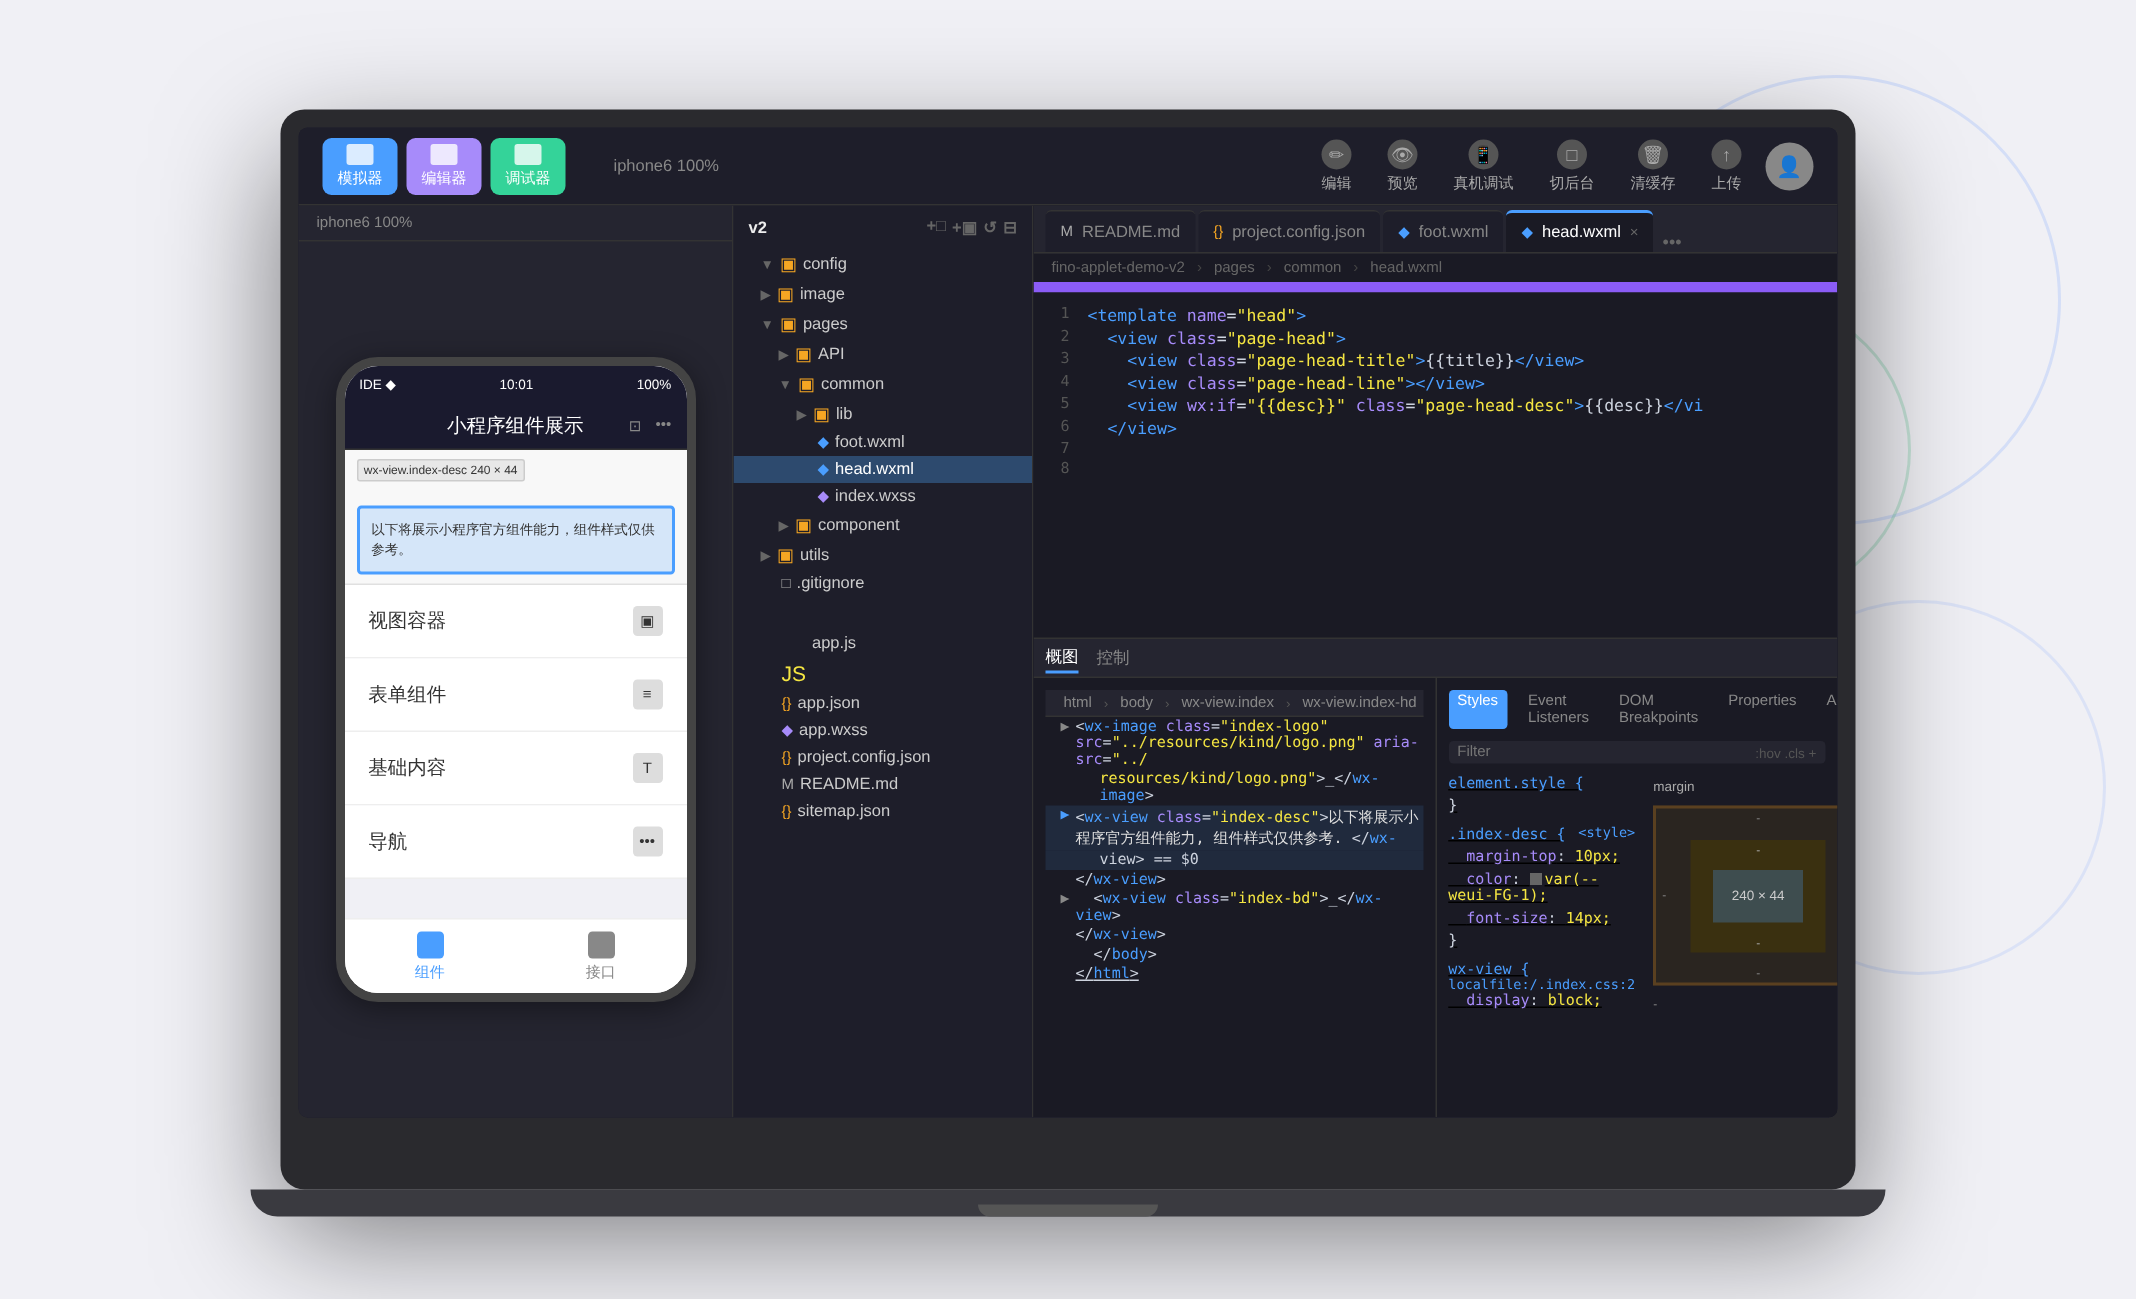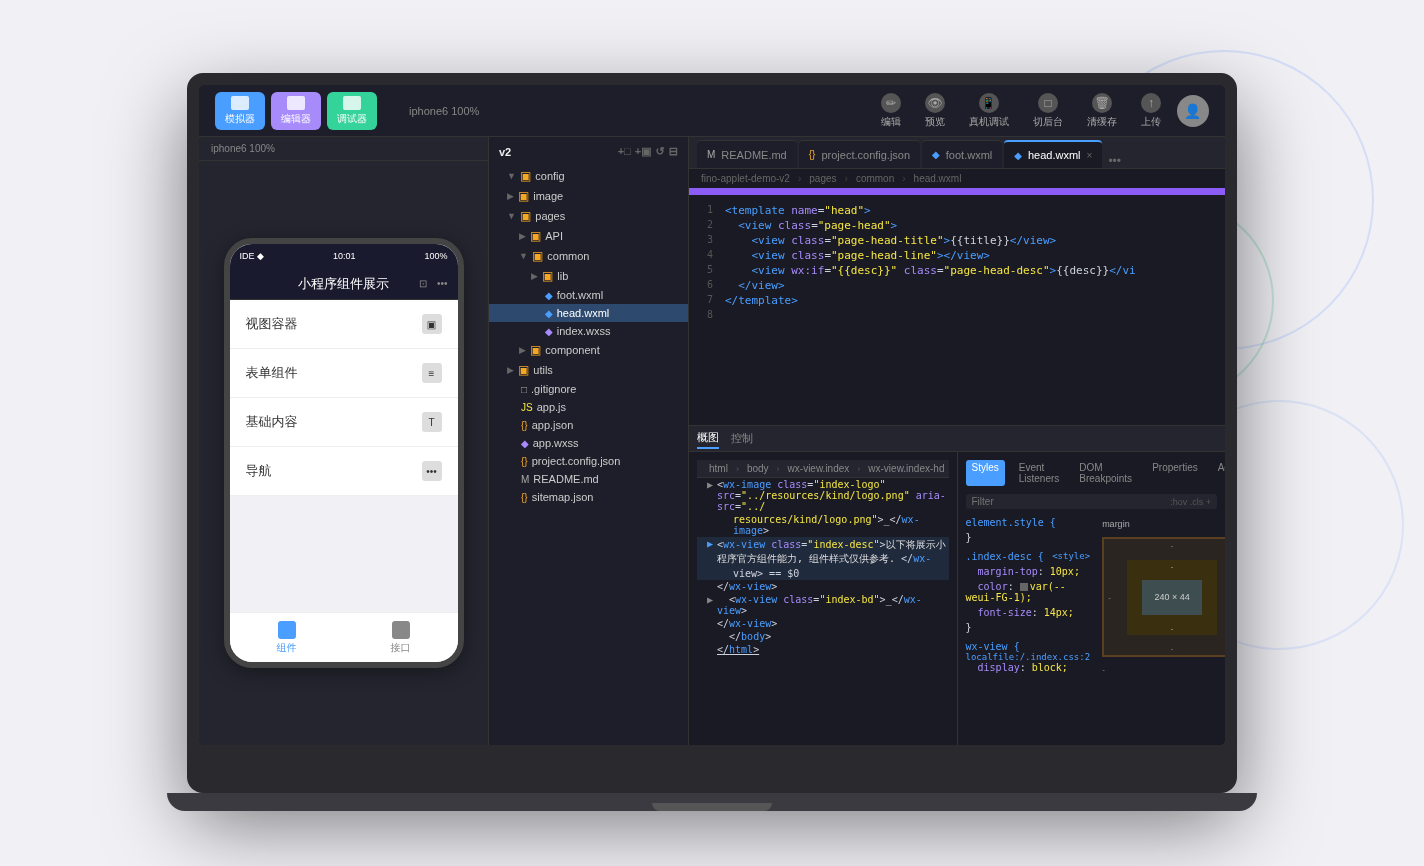--- a/index.html
+++ b/index.html
@@ -342,21 +342,21 @@
       display: flex;
       align-items: center;
       padding: 3px 8px;
       font-size: 11px;
       color: #ccc;
       cursor: pointer;
       gap: 4px;
     }
     .tree-item.selected { background: #2d4a6e; color: #fff; }
     .folder-icon { color: #f5a623; font-size: 12px; }
-    .file-icon-js { color: #f5e642; font-size: 10px; }
+    .file-icon-js { color: #f5e642; font-size: 14px; margin-top: 40px; }
     .file-icon-json { color: #f5a623; font-size: 10px; }
     .file-icon-wxml { color: #4a9eff; font-size: 10px; }
     .file-icon-wxss { color: #a78bfa; font-size: 10px; }
     .file-icon-md { color: #aaa; font-size: 10px; }
     .indent-1 { padding-left: 18px; }
     .indent-2 { padding-left: 30px; }
     .indent-3 { padding-left: 42px; }
     .chevron { font-size: 9px; color: #666; }
     .chevron.open::before { content: '▼'; }
     .chevron.closed::before { content: '▶'; }
@@ -677,20 +677,28 @@
               <span>10:01</span>
               <span>100%</span>
             </div>
             <div class="phone-title-bar">
               <span>小程序组件展示</span>
               <span class="expand">⊡</span>
               <span class="dots">•••</span>
             </div>
             <div class="phone-content">
 
+              <div style="padding:6px 8px; background:#f8f8f8; border-bottom:1px solid #e0e0e0;">
+                <div style="display:flex; align-items:center; gap:6px;">
+                  <span style="font-size:8px; background:#e8e8e8; padding:2px 4px; border:1px solid #ccc; color:#333; border-radius:2px;">wx-view.index-desc  240 × 44</span>
+                </div>
+                <div class="selected-element">
+                  <span>以下将展示小程序官方组件能力，组件样式仅供参考。</span>
+                </div>
+              </div>
 
               <div class="phone-menu-item">
                 <span>视图容器</span>
                 <div class="phone-menu-icon">▣</div>
               </div>
               <div class="phone-menu-item">
                 <span>表单组件</span>
                 <div class="phone-menu-icon">≡</div>
               </div>
               <div class="phone-menu-item">
@@ -873,21 +881,20 @@
             <div class="code-line">
               <span class="line-num">5</span>
               <span class="line-content">&nbsp;&nbsp;&nbsp;&nbsp;<span class="tag">&lt;view</span> <span class="attr-name">wx:if</span>=<span class="attr-val">"{{desc}}"</span> <span class="attr-name">class</span>=<span class="attr-val">"page-head-desc"</span><span class="tag">&gt;</span><span class="text-content">{{desc}}</span><span class="tag">&lt;/vi</span></span>
             </div>
             <div class="code-line">
               <span class="line-num">6</span>
               <span class="line-content">&nbsp;&nbsp;<span class="tag">&lt;/view&gt;</span></span>
             </div>
             <div class="code-line">
               <span class="line-num">7</span>
-              <span class="line-content"><span class="tag">&lt;/template&gt;</span></span>
             </div>
             <div class="code-line">
               <span class="line-num">8</span>
               <span class="line-content"></span>
             </div>
           </div>
         </div>
 
         <div class="bottom-panel">
           <div class="bottom-panel-tabs">
@@ -957,21 +964,21 @@
                 <div class="style-tab">DOM Breakpoints</div>
                 <div class="style-tab">Properties</div>
                 <div class="style-tab">Accessibility</div>
               </div>
               <div class="filter-bar">
                 <input class="filter-input" type="text" placeholder="Filter" style="">
                 <span class="filter-hints">:hov .cls +</span>
               </div>
 
               <div style="display:flex; gap:8px;">
-                <div style="flex:1;">
+                <div style="flex:1;text-decoration:underline;">
 
                   <div class="css-rule">
                     <span class="css-selector">element.style {</span>
                   </div>
                   <div class="css-rule">
                     <span style="color:#cdd3de;">}</span>
                   </div>
                   <div style="height:4px;"></div>
 
                   <div class="css-rule">

